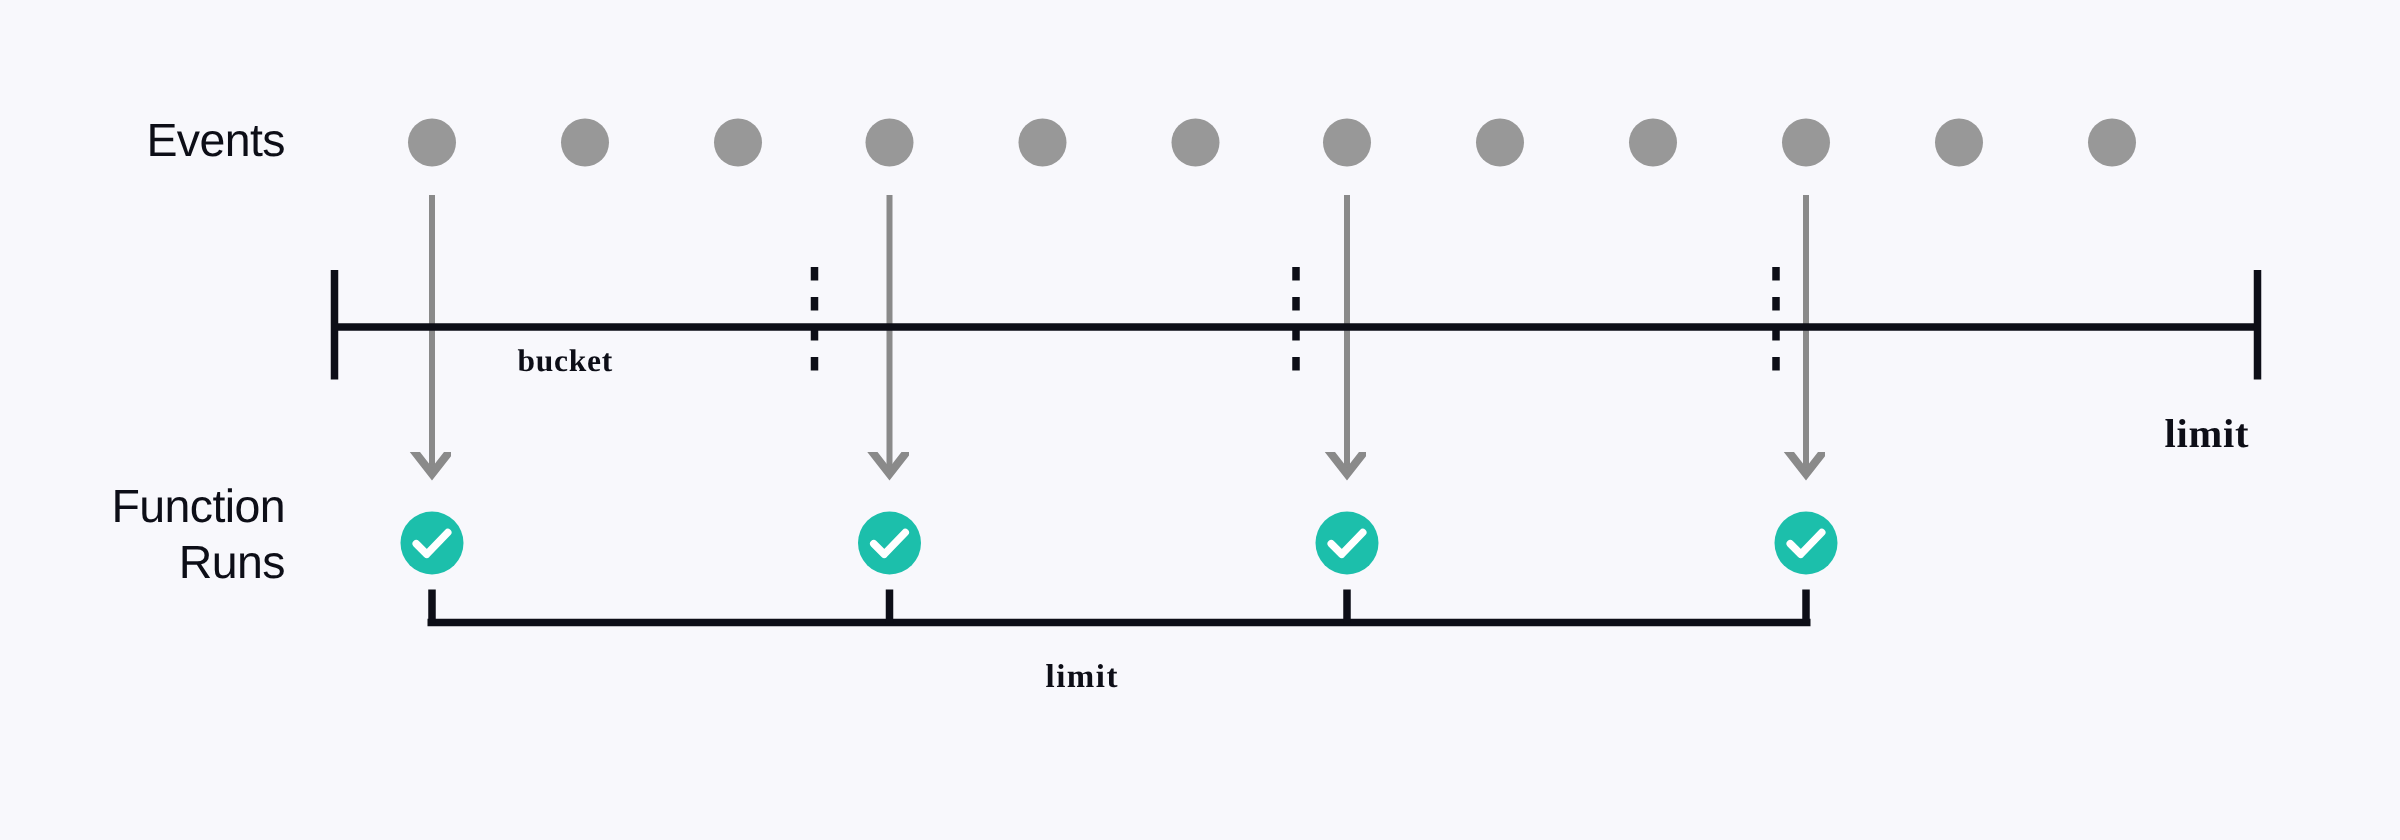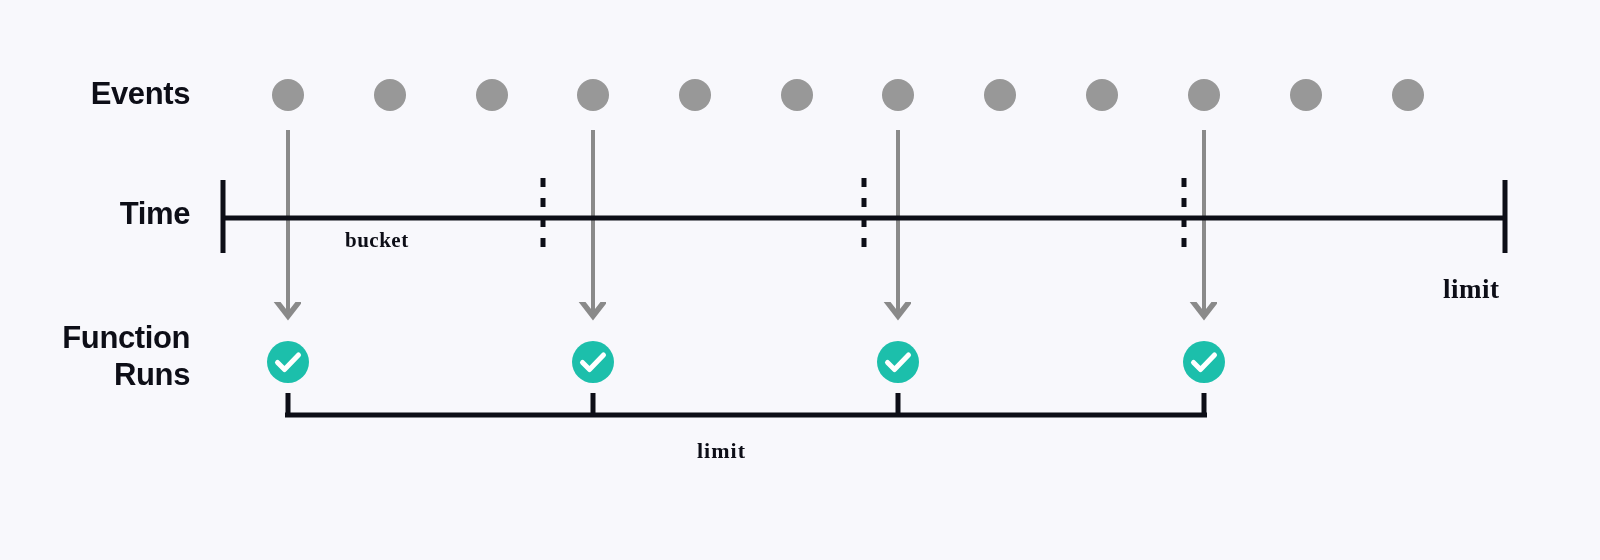--- a/index.html
+++ b/index.html
@@ -21,21 +21,21 @@
   #diagram-svg {
     position: absolute;
     top: 0;
     left: 0;
     width: 1600px;
     height: 560px;
   }
   .row-label {
     position: absolute;
     font-family: "Liberation Sans", sans-serif;
-    font-weight: bold;
+    font-weight: normal;
     color: #0d0e17;
     font-size: 31px;
     line-height: 1.18;
     text-align: right;
     white-space: pre-line;
     letter-spacing: -0.4px;
   }
   #label-events   { left: 0px;  top: 76px;  width: 190px; }
   #label-time     { left: 0px;  top: 196px; width: 190px; }
   #label-function { left: 0px;  top: 320px; width: 190px; }
@@ -122,21 +122,20 @@
       <line x1="288" y1="393" x2="288" y2="415"></line>
       <line x1="593" y1="393" x2="593" y2="415"></line>
       <line x1="898" y1="393" x2="898" y2="415"></line>
       <line x1="1204" y1="393" x2="1204" y2="415"></line>
     </g>
 
   </svg>
 
   <div class="row-label" id="label-events">Events</div>
 
-  <div class="row-label" id="label-time">Time</div>
 
   <div class="row-label" id="label-function">Function
 Runs</div>
 
   <div class="mono-label" id="label-bucket">bucket</div>
 
   <div class="mono-label" id="label-limit">limit</div>
 
   <div class="mono-label" id="label-period">limit</div>
 

